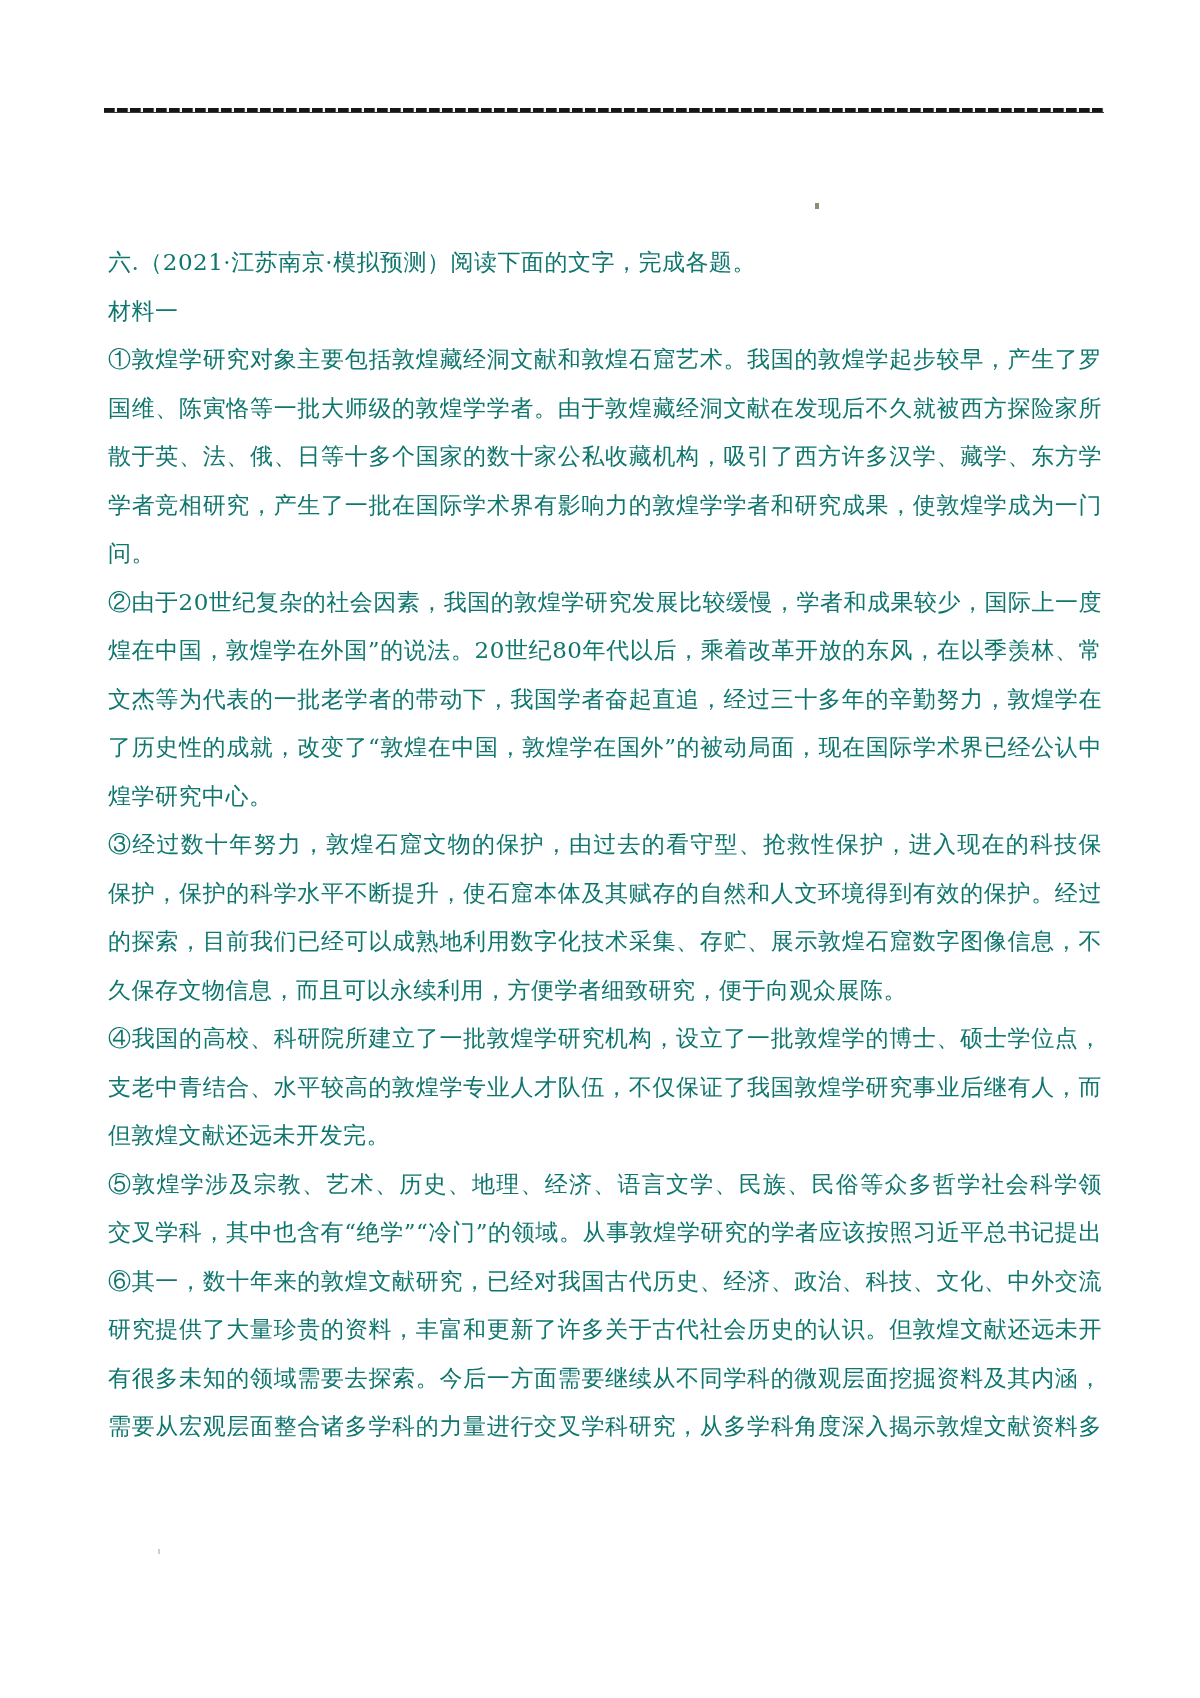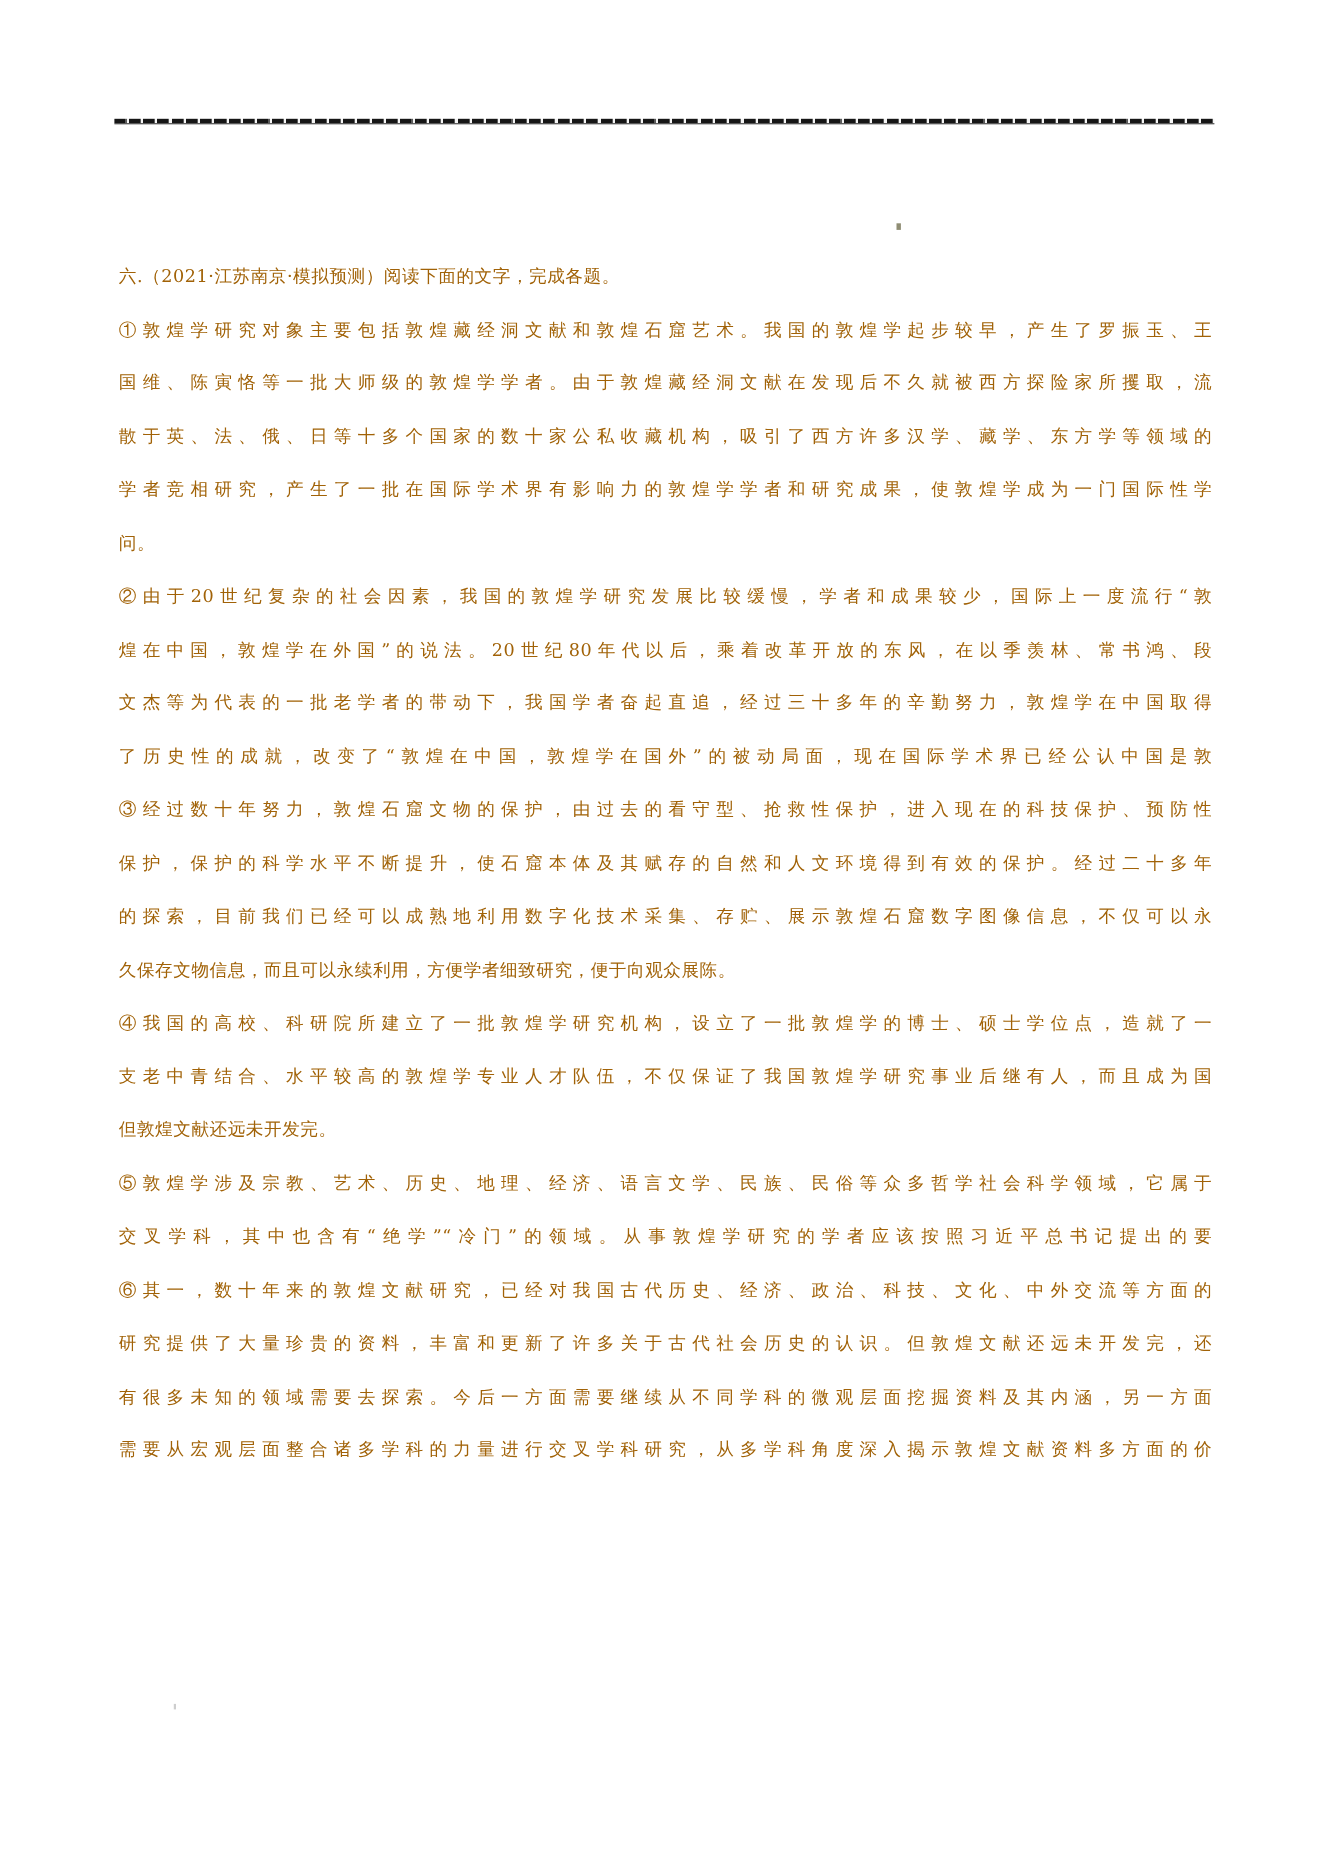--- a/index.html
+++ b/index.html
@@ -27,24 +27,24 @@
       left: 104px;
       top: 108px;
       width: 1000px;
       height: 4px;
       background: repeating-linear-gradient(90deg, #161616 0 10px, #5a5a5a 10px 11px, #f5f5f5 11px 13px);
       border-bottom: 1px solid #3a3a3a;
     }
     .textblock {
       position: absolute;
       left: 108px;
-      top: 227px;
+      top: 238px;
       width: 994px;
-      font-size: 16px;
-      color: #a16207;
+      font-size: 23px;
+      color: #0f766e;
       letter-spacing: 0.5px;
     }
     .tline {
       height: 48.5px;
       line-height: 48.5px;
       overflow: hidden;
       text-align: justify;
       text-align-last: left;
     }
     .tline.fill {
@@ -76,31 +76,33 @@
 
   <div class="rule"></div>
 
   <div class="speck speck-a"></div>
   <div class="speck speck-b"></div>
 
   <div class="textblock">
 
     <div class="tline">六.（2021·江苏南京·模拟预测）阅读下面的文字，完成各题。</div>
 
+    <div class="tline">材料一</div>
 
     <div class="tline fill">①敦煌学研究对象主要包括敦煌藏经洞文献和敦煌石窟艺术。我国的敦煌学起步较早，产生了罗振玉、王</div>
     <div class="tline fill">国维、陈寅恪等一批大师级的敦煌学学者。由于敦煌藏经洞文献在发现后不久就被西方探险家所攫取，流</div>
     <div class="tline fill">散于英、法、俄、日等十多个国家的数十家公私收藏机构，吸引了西方许多汉学、藏学、东方学等领域的</div>
     <div class="tline fill">学者竞相研究，产生了一批在国际学术界有影响力的敦煌学学者和研究成果，使敦煌学成为一门国际性学</div>
     <div class="tline">问。</div>
 
     <div class="tline fill">②由于20世纪复杂的社会因素，我国的敦煌学研究发展比较缓慢，学者和成果较少，国际上一度流行“敦</div>
     <div class="tline fill">煌在中国，敦煌学在外国”的说法。20世纪80年代以后，乘着改革开放的东风，在以季羡林、常书鸿、段</div>
     <div class="tline fill">文杰等为代表的一批老学者的带动下，我国学者奋起直追，经过三十多年的辛勤努力，敦煌学在中国取得</div>
     <div class="tline fill">了历史性的成就，改变了“敦煌在中国，敦煌学在国外”的被动局面，现在国际学术界已经公认中国是敦</div>
+    <div class="tline">煌学研究中心。</div>
 
     <div class="tline fill">③经过数十年努力，敦煌石窟文物的保护，由过去的看守型、抢救性保护，进入现在的科技保护、预防性</div>
     <div class="tline fill">保护，保护的科学水平不断提升，使石窟本体及其赋存的自然和人文环境得到有效的保护。经过二十多年</div>
     <div class="tline fill">的探索，目前我们已经可以成熟地利用数字化技术采集、存贮、展示敦煌石窟数字图像信息，不仅可以永</div>
     <div class="tline">久保存文物信息，而且可以永续利用，方便学者细致研究，便于向观众展陈。</div>
 
     <div class="tline fill">④我国的高校、科研院所建立了一批敦煌学研究机构，设立了一批敦煌学的博士、硕士学位点，造就了一</div>
     <div class="tline fill">支老中青结合、水平较高的敦煌学专业人才队伍，不仅保证了我国敦煌学研究事业后继有人，而且成为国</div>
     <div class="tline">但敦煌文献还远未开发完。</div>
 

